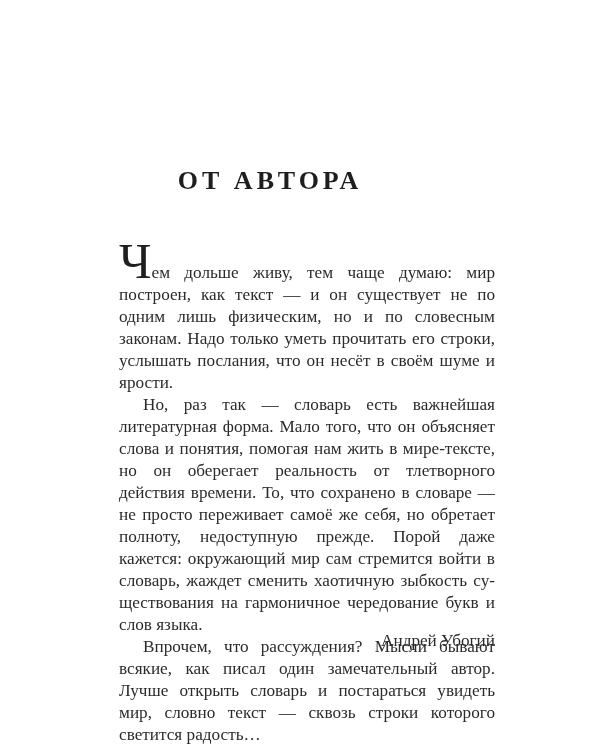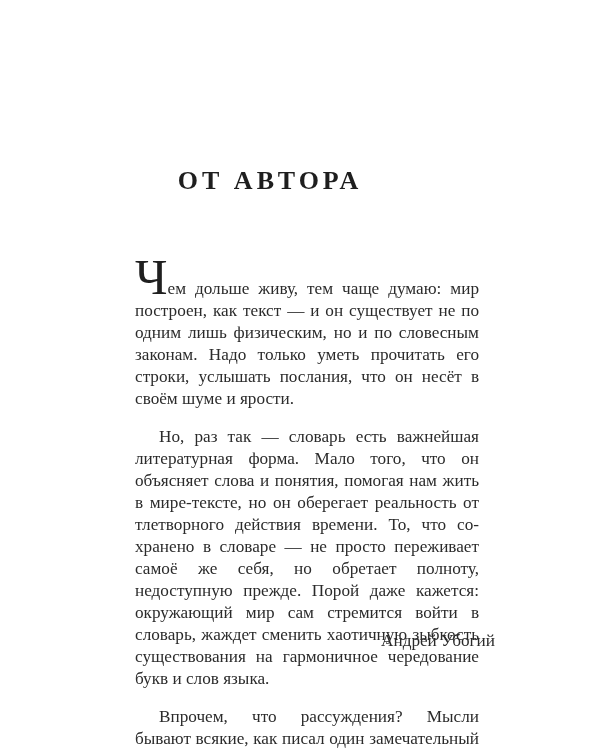--- a/index.html
+++ b/index.html
@@ -37,21 +37,21 @@
       position: absolute;
       left: 119px;
       top: 241px;
       width: 376px;
       font-size: 17.2px;
       line-height: 22px;
       text-align: justify;
       color: #2b2b2b;
     }
     .para {
-      margin: 16px;
+      margin: 0;
       text-indent: 24px;
       hyphens: manual;
     }
     .para.first {
       text-indent: 0;
     }
     .dropcap {
       font-size: 50px;
       line-height: 40px;
       color: #1f1f1f;

